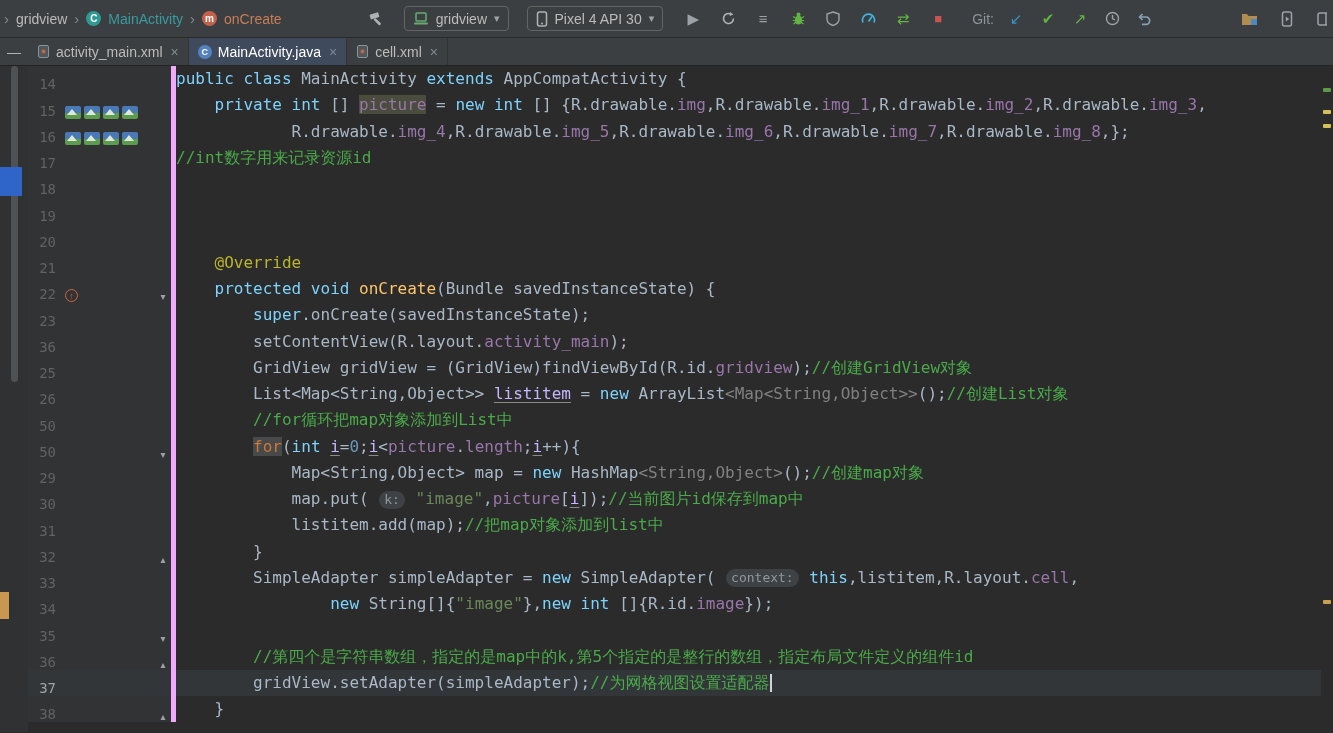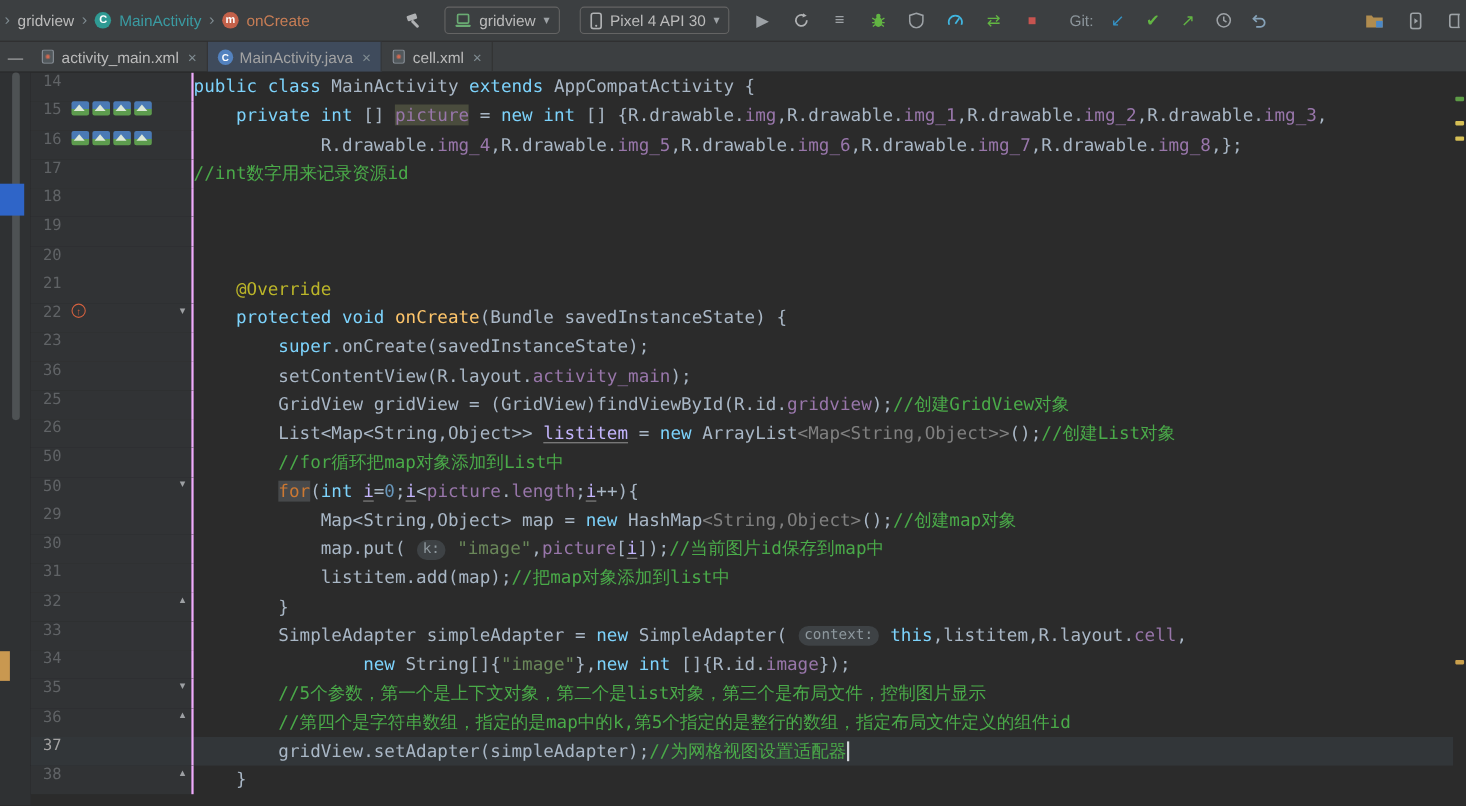--- a/index.html
+++ b/index.html
@@ -43,40 +43,40 @@
   .tabbar {
     height:28px; background:#3c3f41; border-bottom:1px solid #232525;
     display:flex; align-items:stretch; font-size:14px; color:#bbbbbb;
   }
   .tab-hide { width:28px; display:flex; align-items:center; justify-content:center; color:#afb1b3; }
   .tab {
     display:flex; align-items:center; gap:6px; padding:0 9px;
     border-right:1px solid #323232; white-space:nowrap;
   }
   .tab.active { background:#3f4b5c; }
-  .tab.active .tab-label { color:#a3a3a3; }
+  .tab.active .tab-label { color:#ffffff; }
   .tab-close { color:#7f8b91; font-size:14px; margin-left:2px; }
   .jicon {
     display:inline-flex; align-items:center; justify-content:center;
     width:14px; height:14px; border-radius:50%; background:#5382bf; color:#fff;
     font-size:9px; font-weight:bold;
   }
   
   .main { display:flex; height:666px; }
   .left-stripe { width:28px; background:#2f3133; position:relative; flex:none; }
   .stripe-thumb { position:absolute; left:11px; top:0; width:7px; height:316px; background:#4e5254; border-radius:4px; }
   .stripe-blue { position:absolute; left:0; top:101px; width:22px; height:29px; background:#2f65c8; }
   .stripe-orange { position:absolute; left:0; top:526px; width:9px; height:27px; background:#c99850; }
   .editor { flex:1; position:relative; background:#2b2b2b; overflow:hidden; }
   .code-area { position:absolute; inset:0 12px 0 0; }
   .code-row { display:flex; height:26.25px; align-items:center; }
   .code-row.caret-line { background:#323639; }
   .gutter-cell {
-    width:148px; flex:none; height:100%; display:flex; align-items:flex-start;
-    background:#313335; border-right:2px solid #f0abfc;
+    width:148px; flex:none; height:100%; display:flex; align-items:flex-end;
+    background:#313335; border-right:5px solid #f0abfc;
   }
   .caret-line .gutter-cell { background:#323639; }
   .line-num {
     width:28px; text-align:right; color:#606366;
     font:14px "DejaVu Sans Mono", monospace; flex:none;
   }
   .caret-line .line-num { color:#a4a3a3; }
   .gutter-icons { flex:1; display:flex; align-items:center; gap:3px; padding-left:9px; }
   .fold { width:16px; text-align:center; color:#9da0a3; font-size:10px; flex:none; }
   .img-thumb {
@@ -445,21 +445,21 @@
             <span class="fold"></span>
           </div>
           <div class="code-cell"><span class="tok-d">                </span><span class="tok-k">new </span><span class="tok-d">String[]{</span><span class="tok-st">"image"</span><span class="tok-d">},</span><span class="tok-k">new int </span><span class="tok-d">[]{R.id.</span><span class="tok-s">image</span><span class="tok-d">});</span></div>
         </div>
         <div class="code-row">
           <div class="gutter-cell">
             <span class="line-num">35</span>
             <span class="gutter-icons"></span>
             <span class="fold">▾</span>
           </div>
-          <div class="code-cell"><span class="tok-d">        </span><span class="tok-c">//5个参数，第一个是上下文对象，第二个是list对象，第三个是布局文件，控制图片显示</span></div>
+          <div class="code-cell"><span class="tok-d">        </span></div>
         </div>
         <div class="code-row">
           <div class="gutter-cell">
             <span class="line-num">36</span>
             <span class="gutter-icons"></span>
             <span class="fold">▴</span>
           </div>
           <div class="code-cell"><span class="tok-d">        </span><span class="tok-c">//第四个是字符串数组，指定的是map中的k,第5个指定的是整行的数组，指定布局文件定义的组件id</span></div>
         </div>
         <div class="code-row caret-line">

